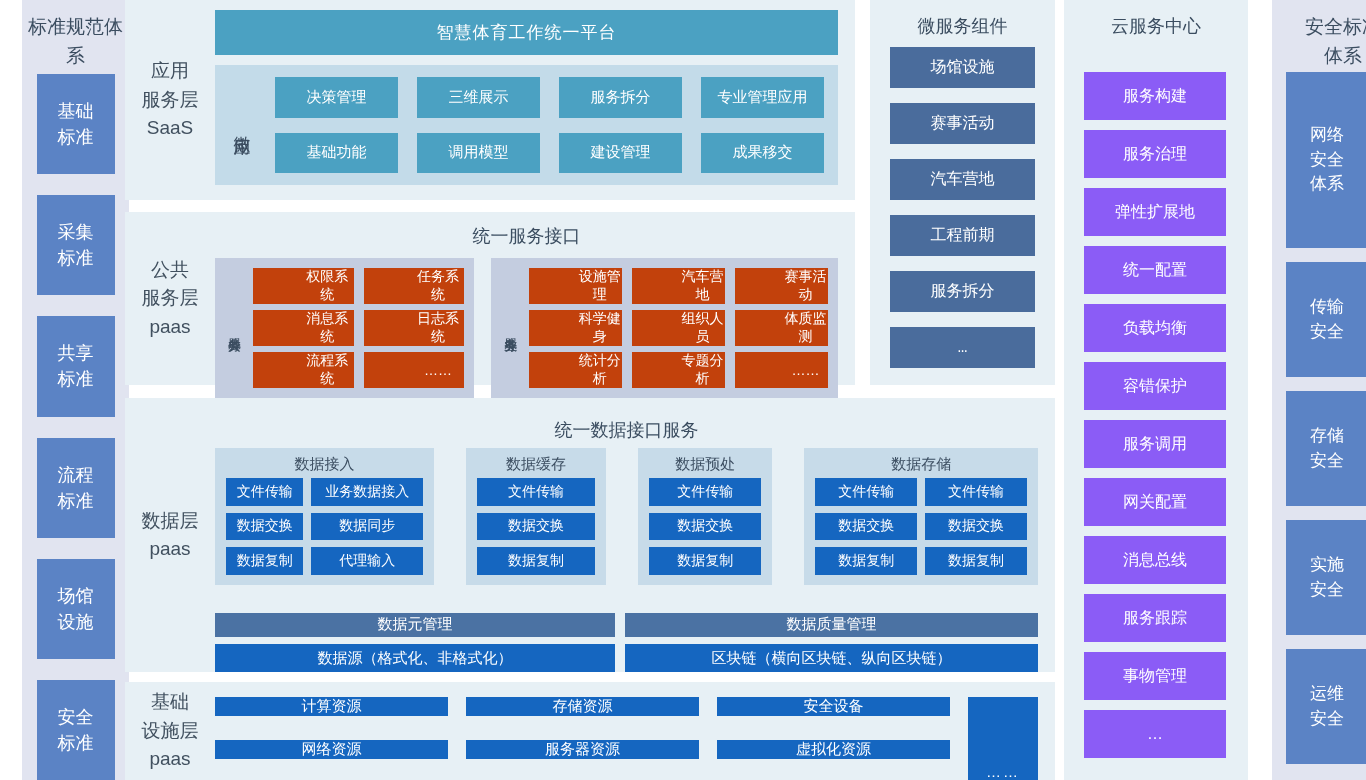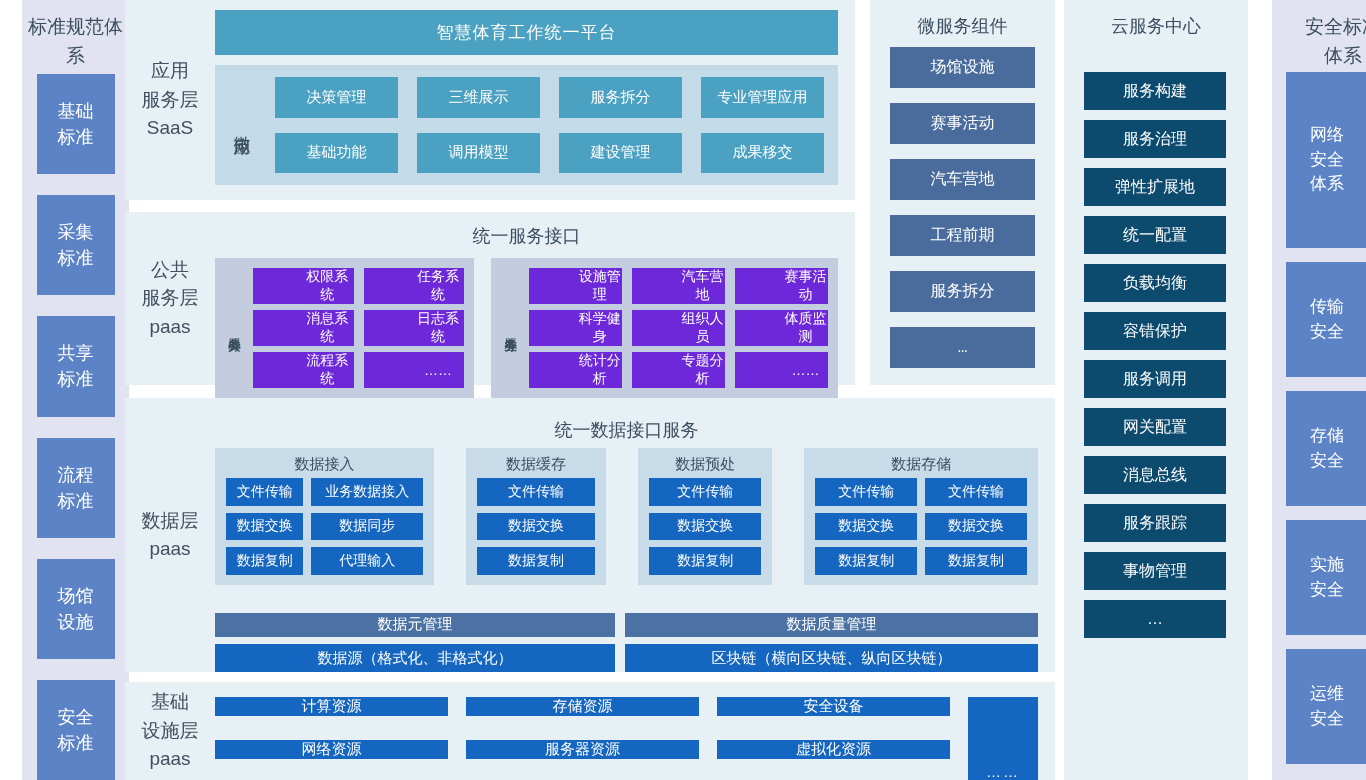--- a/index.html
+++ b/index.html
@@ -44,21 +44,21 @@
   .app-box { background:#4ba1c2; font-size:15px; }
   
   #sec-service { left:125px; top:212px; width:730px; height:173px; }
   #sec-service .sec-content { padding-top:12px; }
   .svc-row { margin-top:10px; flex:1; display:flex; gap:17px; }
   .svc-panel { background:#c4cde0; display:flex; padding:10px 10px 10px 6px; }
   .svc-panel .vlabel { width:26px; font-size:13px; letter-spacing:0; }
   .svc-grid { flex:1; margin-left:6px; display:grid; grid-auto-rows:1fr; gap:6px 10px; }
   .g2 { grid-template-columns:repeat(2,1fr); }
   .g3 { grid-template-columns:repeat(3,1fr); }
-  .svc-box { background:#6d28d9; font-size:14px;padding-left:48px; }
+  .svc-box { background:#c2410c; font-size:14px;padding-left:48px; }
   .svc-common { flex:258; }
   .svc-business { flex:351; }
   
   #sec-data { left:125px; top:398px; width:930px; height:274px; }
   #sec-data .sec-content { padding-top:20px; }
   .data-row { margin-top:6px; height:167px; display:flex; gap:32px;border-radius:8px; }
   .data-panel { background:#c7dbe9; display:flex; flex-direction:column; padding:5px 11px 10px 11px; }
   .data-panel-title { text-align:center; font-size:15px; color:#3b4d60; padding:2px 0 4px 0; }
   .data-grid { flex:1; display:grid; grid-auto-rows:1fr; gap:7px 8px; }
   .c1 { grid-template-columns:1fr; }
@@ -81,21 +81,21 @@
   
   #micro-col { position:absolute; left:870px; top:0; width:185px; height:385px; background:#e7f0f5;font-family:Liberation Mono, monospace; }
   .col-title { padding-top:14px; text-align:center; font-size:18px; color:#3b4d60; }
   #micro-col .col-list { position:absolute; top:47px; left:20px; right:20px;
     display:flex; flex-direction:column; gap:15px; }
   .micro-box { height:41px; background:#4a6c9c; font-size:16px; }
   
   #cloud-col { position:absolute; left:1064px; top:0; width:184px; height:780px; background:#e7f0f5; }
   #cloud-col .col-list { position:absolute; top:72px; left:20px; right:22px;
     display:flex; flex-direction:column; gap:10px; }
-  .cloud-box { height:38px; background:#0c4a6e; font-size:16px; }
+  .cloud-box { height:48px; background:#8b5cf6; font-size:16px; }
 </style>
 </head>
 <body>
 
 <div id="canvas">
 
   <div id="left-side" class="sidebar">
     <div class="sidebar-title">标准规范体系</div>
     <div class="side-list">
         <div class="side-box whitebox">基础标准</div>

